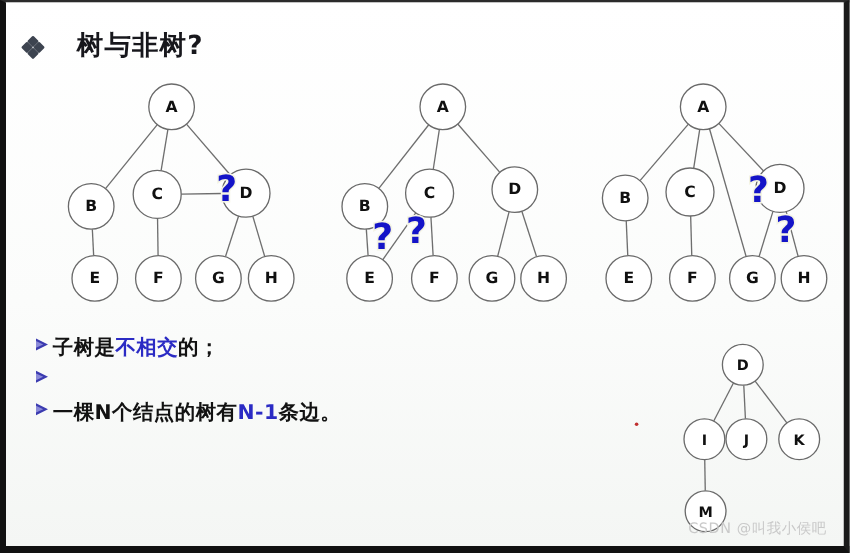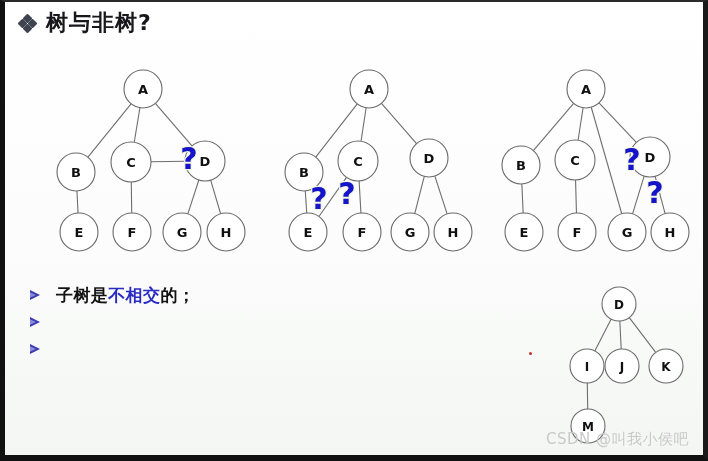--- a/index.html
+++ b/index.html
@@ -25,24 +25,24 @@
     left: 0; top: 0;
     width: 698px;
     height: 453px;
     background: linear-gradient(180deg,#ffffff 0%, #fbfcfb 55%, #f4f6f4 100%);
   }
 
   
   .title-row {
     position: absolute;
     left: 14px;
-    top: 10px;
+    top: 26px;
     display: flex;
     align-items: center;
-    gap: 10px;
+    gap: 28px;
   }
   .diamond-bullet {
     position: relative;
     width: 17px;
     height: 17px;
     flex: 0 0 17px;
   }
   .diamond-bullet i {
     position: absolute;
     width: 7px;
@@ -102,22 +102,22 @@
 
   
   .bullet-list {
     position: absolute;
     left: 24px;
     top: 280px;
     width: 470px;
   }
   .bullet-line {
     display: flex;
-    align-items: center;
-    gap: 13px;
+    align-items: flex-start;
+    gap: 1px;
     height: 27px;
     white-space: nowrap;
   }
   .arrow-bullet {
     flex: 0 0 14px;
     width: 14px;
     height: 12px;
     position: relative;
     top: -1px;
   }
@@ -142,21 +142,21 @@
     background: #c03030;
     border-radius: 50%;
   }
 
   
   .watermark {
     position: absolute;
     right: 14px;
     bottom: 6px;
     font-family: "DejaVu Sans", "Liberation Sans", sans-serif;
-    font-size: 15px;
+    font-size: 12px;
     color: #c9c9c9;
     letter-spacing: 0.5px;
     white-space: nowrap;
   }
 </style>
 </head>
 <body>
 
 <div id="slide">
   <div id="inner">
@@ -349,20 +349,21 @@
             </svg>
           </span>
         </div>
         <div class="bullet-line">
           <span class="arrow-bullet">
             <svg width="14" height="12" viewBox="0 0 14 12">
               <path d="M1 1 L11 6 L1 11 Z" fill="#3b3bb0"></path>
               <path d="M1 3.2 L7 6 L1 8.8 Z" fill="#8a8ad8"></path>
             </svg>
           </span>
+          <span class="bullet-text"><span>一棵N个结点的树有</span><span class="hl">N-1</span><span>条边。</span></span>
         </div>
       </div>
 
     <div class="red-dot"></div>
 
     <div class="watermark">CSDN @叫我小侯吧</div>
 
   </div>
 </div>
 

